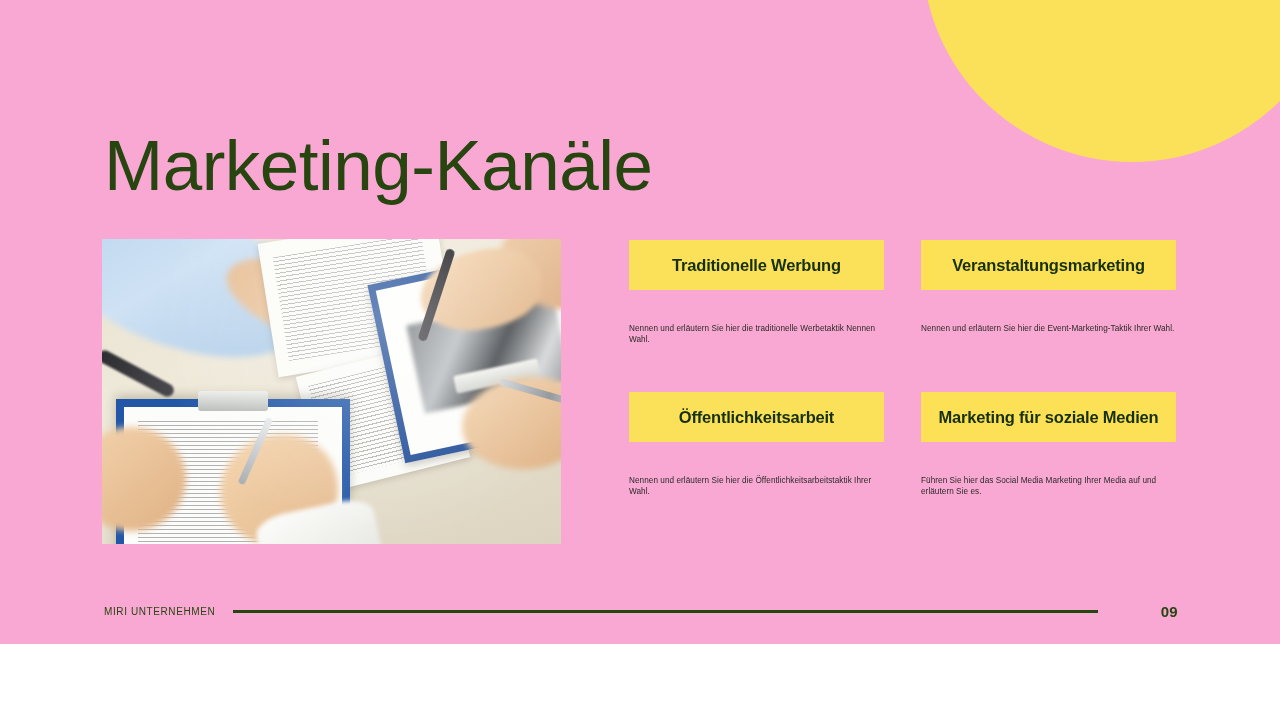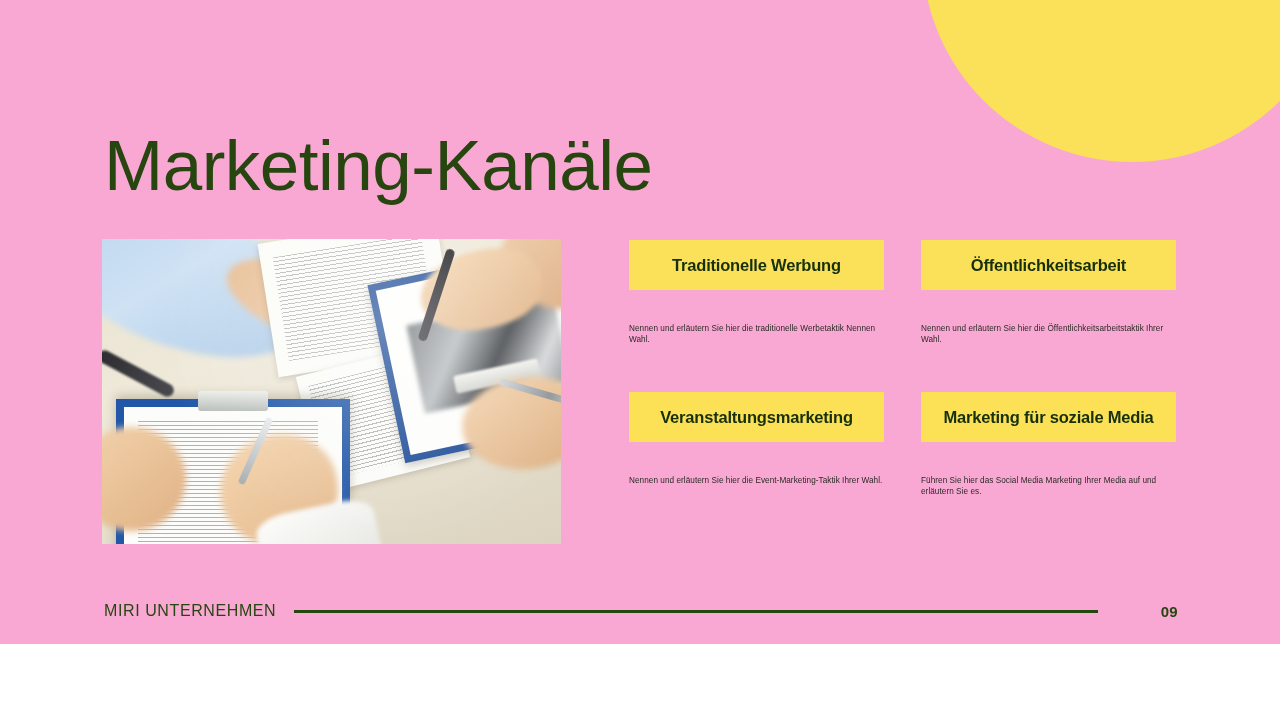--- a/index.html
+++ b/index.html
@@ -129,21 +129,21 @@
   #footer {
     position: absolute;
     left: 104px;
     right: 102px;
     top: 600px;
     height: 22px;
     display: flex;
     align-items: center;
   }
   #footer-brand {
-    font-size: 16px;
+    font-size: 10px;
     letter-spacing: 0.6px;
     color: #27450F;
     white-space: nowrap;
   }
   #footer-rule {
     flex: 1;
     height: 3px;
     background: #27450F;
     margin: 0 20px 0 18px;
   }
@@ -244,37 +244,37 @@
 
   <div id="cards">
 
     <div class="card">
       <div class="card-head">
         <span class="card-head-text">Traditionelle Werbung</span>
       </div>
       <div class="card-body">Nennen und erläutern Sie hier die traditionelle Werbetaktik Nennen Wahl.</div>
     </div>
 
+    <div class="card right">
+      <div class="card-head">
+        <span class="card-head-text">Veranstaltungsmarketing</span>
+      </div>
+      <div class="card-body">Nennen und erläutern Sie hier die Event-Marketing-Taktik Ihrer Wahl.</div>
+    </div>
+
     <div class="card">
       <div class="card-head">
         <span class="card-head-text">Öffentlichkeitsarbeit</span>
       </div>
       <div class="card-body">Nennen und erläutern Sie hier die Öffentlichkeitsarbeitstaktik Ihrer Wahl.</div>
     </div>
 
     <div class="card right">
       <div class="card-head">
-        <span class="card-head-text">Veranstaltungsmarketing</span>
-      </div>
-      <div class="card-body">Nennen und erläutern Sie hier die Event-Marketing-Taktik Ihrer Wahl.</div>
-    </div>
-
-    <div class="card right">
-      <div class="card-head">
-        <span class="card-head-text">Marketing für soziale Media</span>
+        <span class="card-head-text">Marketing für soziale Medien</span>
       </div>
       <div class="card-body">Führen Sie hier das Social Media Marketing Ihrer Media auf und erläutern Sie es.</div>
     </div>
 
   </div>
 
   <div id="footer">
     <span id="footer-brand">MIRI UNTERNEHMEN</span>
     <span id="footer-rule"></span>
     <span id="footer-page">09</span>

